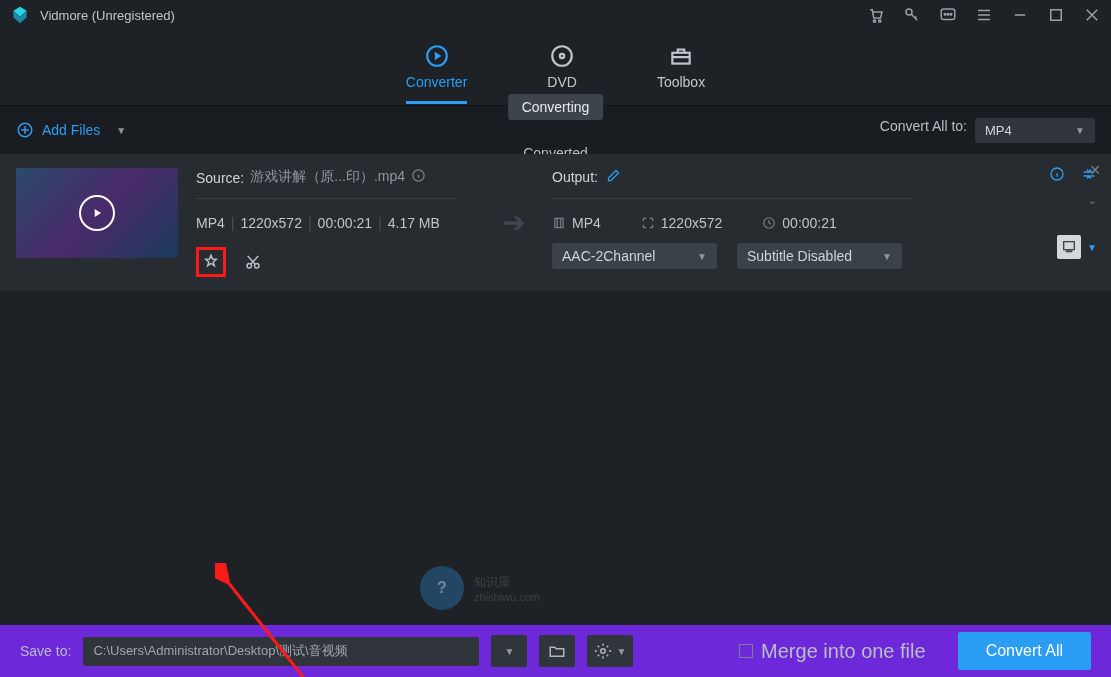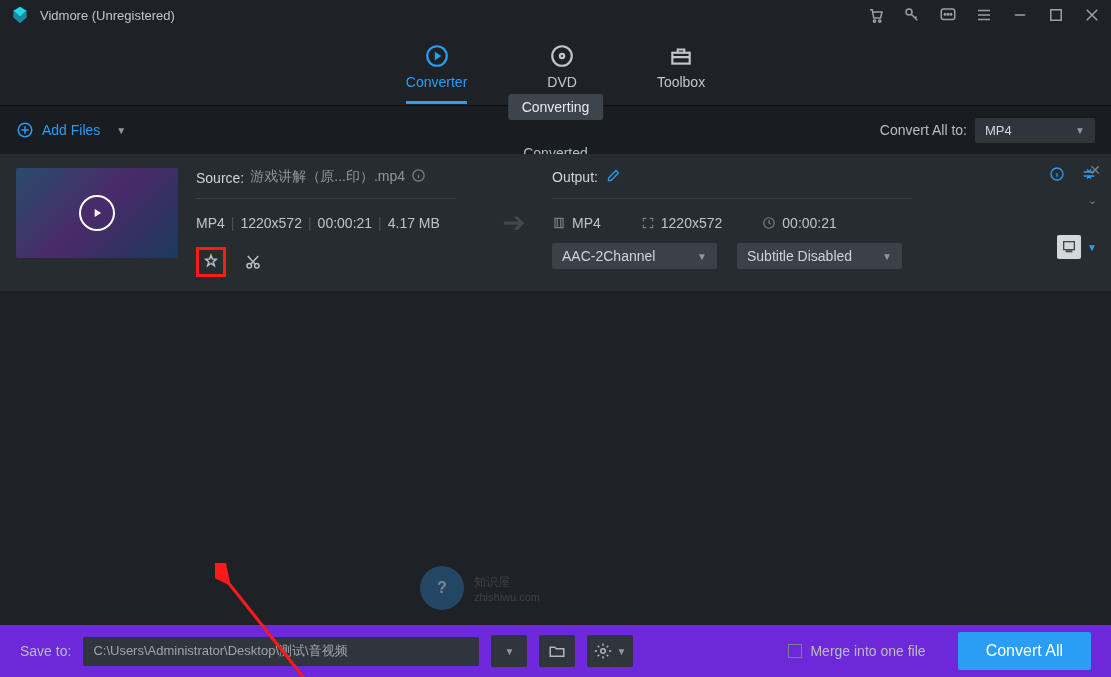--- a/index.html
+++ b/index.html
@@ -16,21 +16,21 @@
   .nav-item.active { color: #2a9df4; }
   .nav-item.active::after { content:""; position:absolute; bottom:-6px; left:0; right:0; height:3px; background:#2a9df4;}
   .nav-icon { width: 28px; height: 28px; display:flex; align-items:center; justify-content:center;}
   
   .subbar { height: 48px; background: #191d21; display: flex; align-items: center; padding: 0 16px; }
   .add-files { display: flex; align-items: center; gap: 8px; color: #2a9df4; cursor: pointer; font-size: 14px;}
   .spacer { flex: 1; }
   .seg { display: flex; align-items: center; gap: 20px; }
   .seg-btn { padding: 5px 14px; border-radius: 3px; cursor: pointer; font-size: 14px;}
   .seg-btn.active { background: #3d444c; color: #e6eaee; }
-  .convert-all-to { display: flex; align-items: center; gap: 8px; margin-left: auto; font-size: 14px;}
+  .convert-all-to { display: flex; align-items: flex-start; gap: 8px; margin-left: auto; font-size: 14px;}
   .select { background: #2f353b; color: #d0d6dc; padding: 5px 10px; min-width: 120px; display: flex; justify-content: space-between; align-items: center; cursor: pointer; border-radius:2px; font-size:13px;}
   .caret { font-size: 10px; color:#8f969c;}
   
   .file-row { background: #272c31; padding: 14px 16px; display: flex; gap: 18px; position: relative; }
   .thumb { width: 162px; height: 90px; background: linear-gradient(135deg,#2a4a6a,#4a2a6a,#1a3a5a); border-radius: 2px; position: relative; display:flex; align-items:center; justify-content:center;}
   .play-overlay { width: 36px; height: 36px; border: 2px solid #fff; border-radius: 50%; display:flex; align-items:center; justify-content:center;}
   .col-source { width: 280px; display: flex; flex-direction: column; gap: 10px; }
   .src-line { font-size: 14px; color:#aeb4ba; display:flex; align-items:flex-end; gap:6px;}
   .src-label { color:#cfd4d9;}
   .src-file { color:#8f969c;}
@@ -65,21 +65,21 @@
   .watermark{ position:absolute; left:420px; top:275px; display:flex; align-items:center; gap:10px; opacity:.5;}
   .wm-circle{ width:44px; height:44px; border-radius:50%; background:#2a6aa4; display:flex; align-items:center; justify-content:center; color:#d8e8f8; font-weight:bold;}
   .wm-text{ display:flex; flex-direction:column; color:#5a6066;}
   .wm-text .t1{ font-size:12px;}
   .wm-text .t2{ font-size:11px;}
   
   .bottombar{ position:absolute; bottom:0; left:0; right:0; height:52px; background:#6d28d9; display:flex; align-items:center; padding:0 20px; gap:12px;}
   .save-to{ font-size:14px; color:#b8bec4;}
   .path-input{ background:#2f353b; color:#9fa5ab; padding:7px 10px; width:396px; font-size:13px; border:none; border-radius:2px;}
   .btn-sq{ background:#2f353b; width:36px; height:32px; display:flex; align-items:center; justify-content:center; cursor:pointer; border-radius:2px; color:#b0b6bc;}
-  .merge{ display:flex; align-items:center; gap:8px; font-size:14px; margin-left:auto;}
+  .merge{ display:flex; align-items:center; gap:8px; font-size:20px; margin-left:auto;}
   .checkbox{ width:14px; height:14px; border:1px solid #7a8086;}
   .convert-btn{ background:#2a9df4; color:#fff; padding:10px 28px; font-size:16px; border:none; cursor:pointer; border-radius:2px; margin-left:20px;}
   
   svg.ic{ width:18px; height:18px; stroke:currentColor; fill:none; stroke-width:2;}
   svg.ic-lg{ width:26px; height:26px;}
   
   .annotation-arrow{ position:absolute; left:215px; top:272px; pointer-events:none; z-index:10;}
 </style>
 </head>
 <body>

